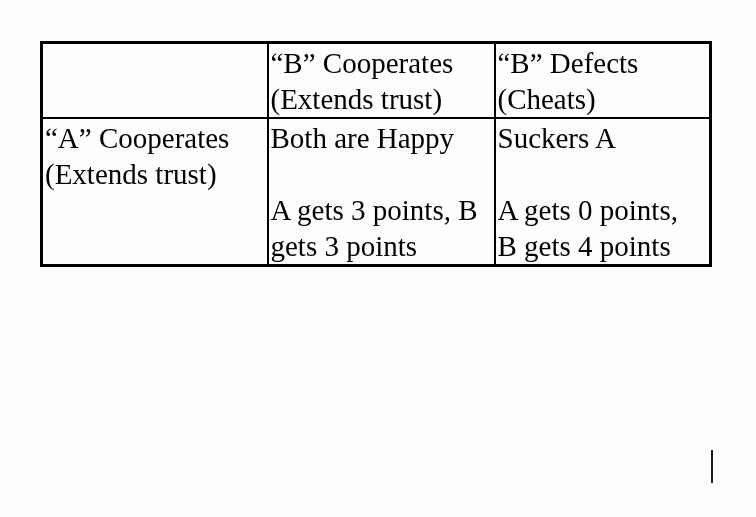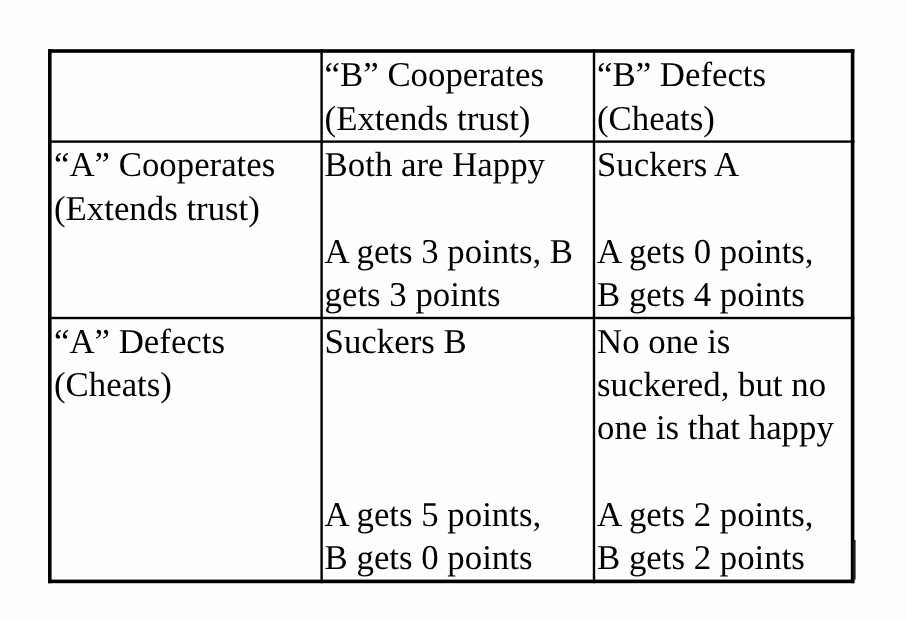--- a/index.html
+++ b/index.html
@@ -78,34 +78,18 @@
 (Extends trust)</td>
         <td>Both are Happy
 
 A gets 3 points, B
 gets 3 points</td>
         <td>Suckers A
 
 A gets 0 points,
 B gets 4 points</td>
       </tr>
-      <tr class="r-defect">
-        <td>“A” Defects
-(Cheats)</td>
-        <td>Suckers B
-
-
-
-A gets 5 points,
-B gets 0 points</td>
-        <td>No one is
-suckered, but no
-one is that happy
-
-A gets 2 points,
-B gets 2 points</td>
-      </tr>
     </tbody>
   </table>
 
   <div class="artifact-line"></div>
 
 </div>
 
 </body></html>

